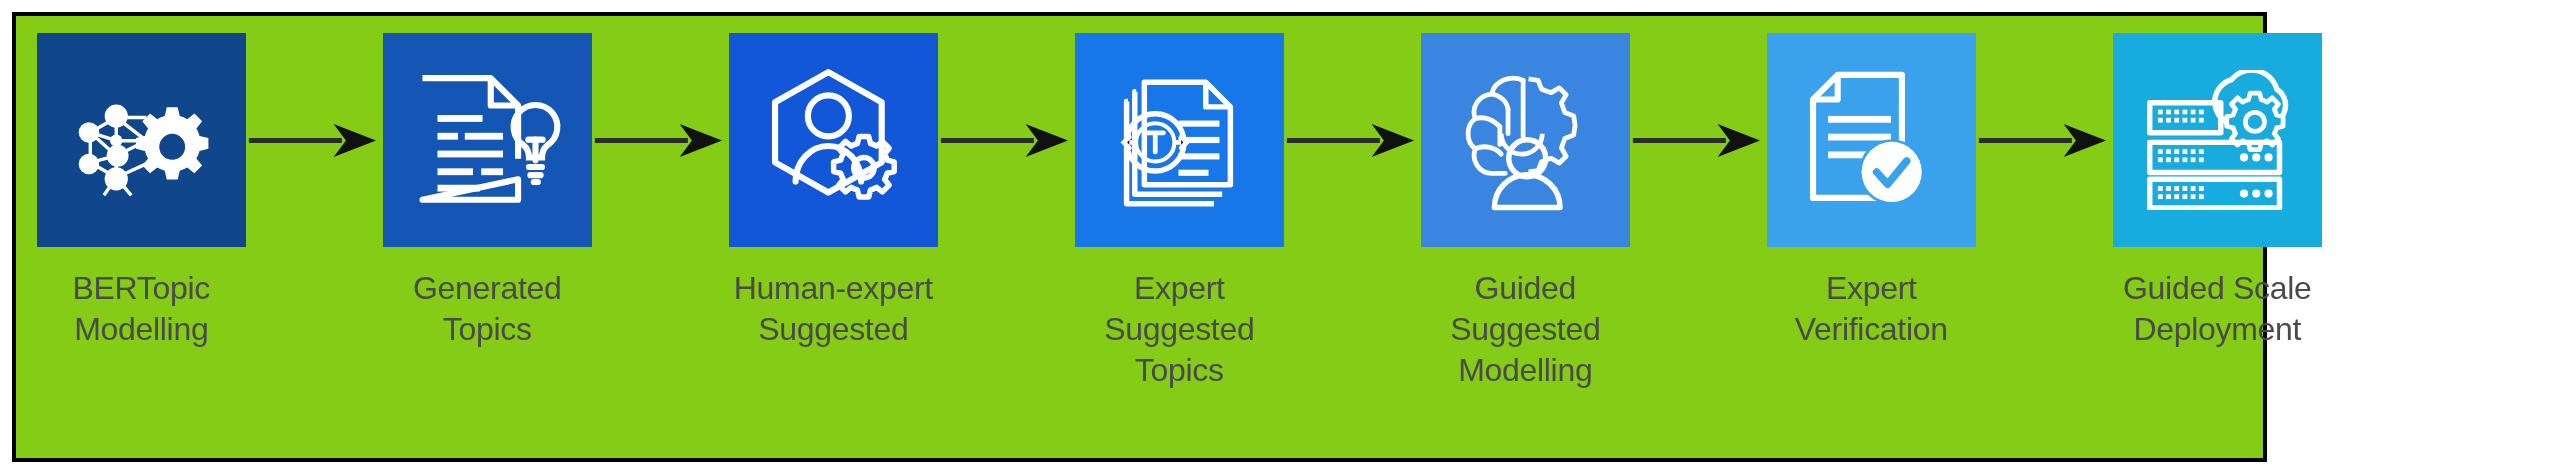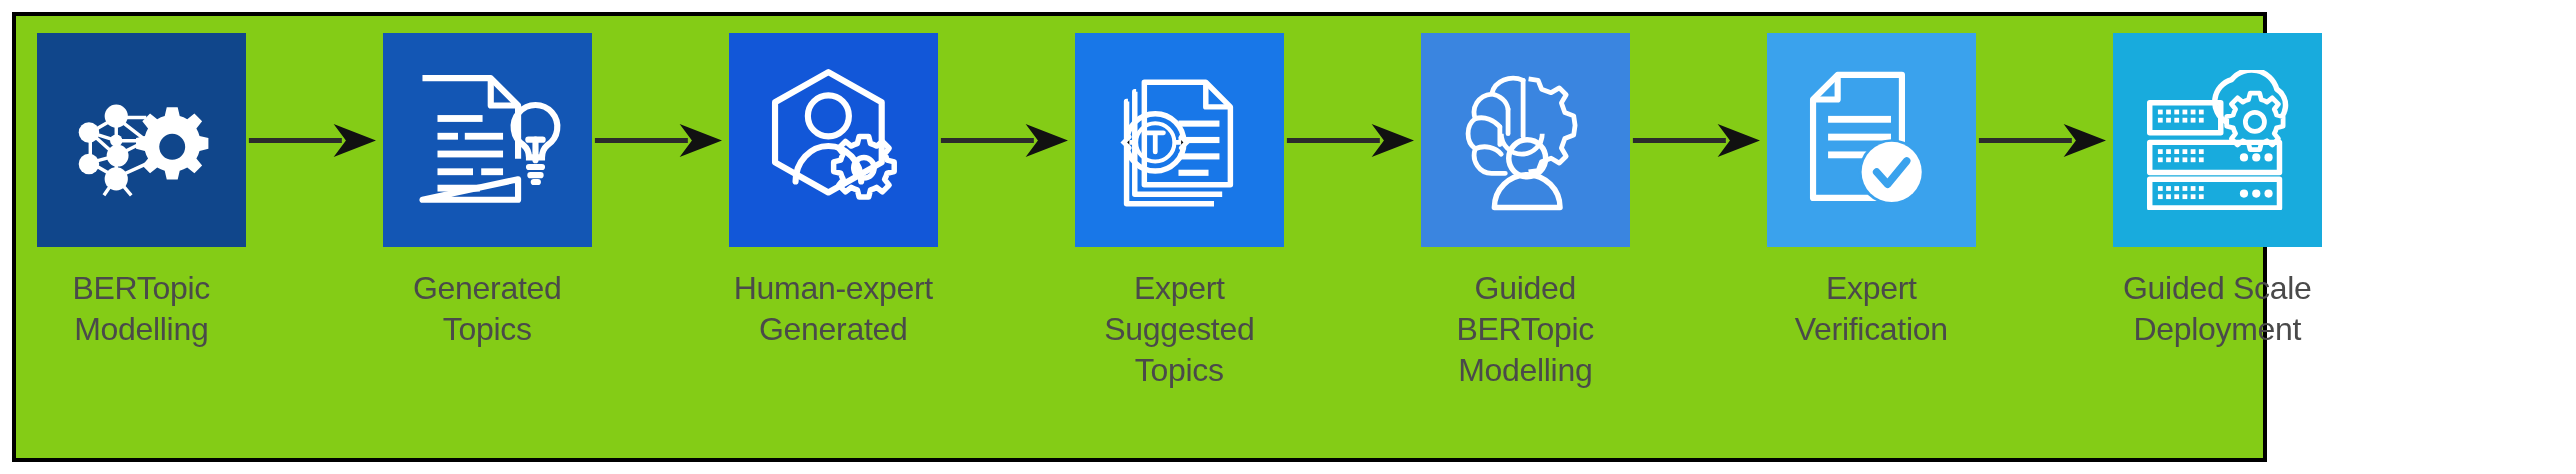--- a/index.html
+++ b/index.html
@@ -147,21 +147,21 @@
           <circle cx="100" cy="70" r="30" fill="none" stroke="#ffffff" stroke-width="9"></circle>
           <path d="M52 166 a48 52 0 0 1 96 0" fill="none" stroke="#ffffff" stroke-width="9" stroke-linecap="round"></path>
           <g transform="translate(152,146)">
             <path fill="none" stroke="#ffffff" stroke-width="8" stroke-linejoin="round" d="M-7,-46 h14 l2.6,10.4 a33,33 0 0 1 9,3.7 l8.4,-6.7 l9.9,9.9 l-6.7,8.4 a33,33 0 0 1 3.7,9 l10.4,2.6 v14 l-10.4,2.6 a33,33 0 0 1 -3.7,9 l6.7,8.4 l-9.9,9.9 l-8.4,-6.7 a33,33 0 0 1 -9,3.7 l-2.6,10.4 h-14 l-2.6,-10.4 a33,33 0 0 1 -9,-3.7 l-8.4,6.7 l-9.9,-9.9 l6.7,-8.4 a33,33 0 0 1 -3.7,-9 l-10.4,-2.6 v-14 l10.4,-2.6 a33,33 0 0 1 3.7,-9 l-6.7,-8.4 l9.9,-9.9 l8.4,6.7 a33,33 0 0 1 9,-3.7 z"></path>
             <circle cx="0" cy="0" r="15" fill="none" stroke="#ffffff" stroke-width="8"></circle>
           </g>
         </svg>
         </span>
       </div>
       <div class="step-label">Human-expert
-Generated</div>
+Suggested</div>
     </div>
 
     <div class="arrow">
       <svg width="137" height="41" viewBox="0 0 200 60">
         <line x1="4" y1="30" x2="140" y2="30" stroke="#2b2b2b" stroke-width="7"></line>
         <polygon points="128,6 190,30 128,54 146,30" fill="#111111"></polygon>
       </svg>
     </div>
 
     <div class="step">
@@ -219,21 +219,21 @@
           <g fill="none" stroke="#ffffff" stroke-width="7" stroke-linejoin="round">
             <path d="M112,16 l14,2 l5,13 l14,5 l12,-7 l10,10 l-7,12 l5,14 l13,5 l2,14 l-2,14 l-13,5 l-5,14 l7,12 l-10,10 l-12,-7 l-14,5 l-5,13 l-14,2"></path>
           </g>
           <path d="M132 96 a30 30 0 1 1 -60 0" fill="none" stroke="#ffffff" stroke-width="7"></path>
           <circle cx="110" cy="132" r="27" fill="none" stroke="#ffffff" stroke-width="8"></circle>
           <path d="M62 204 a48 48 0 0 1 96 0 Z" fill="none" stroke="#ffffff" stroke-width="8" stroke-linejoin="round"></path>
         </svg>
         </span>
       </div>
       <div class="step-label">Guided
-BERTopic
+Suggested
 Modelling</div>
     </div>
 
     <div class="arrow">
       <svg width="137" height="41" viewBox="0 0 200 60">
         <line x1="4" y1="30" x2="140" y2="30" stroke="#2b2b2b" stroke-width="7"></line>
         <polygon points="128,6 190,30 128,54 146,30" fill="#111111"></polygon>
       </svg>
     </div>
 

